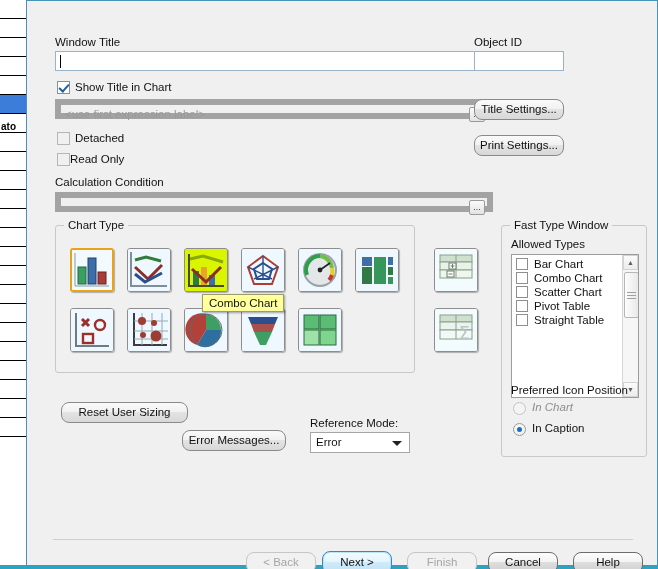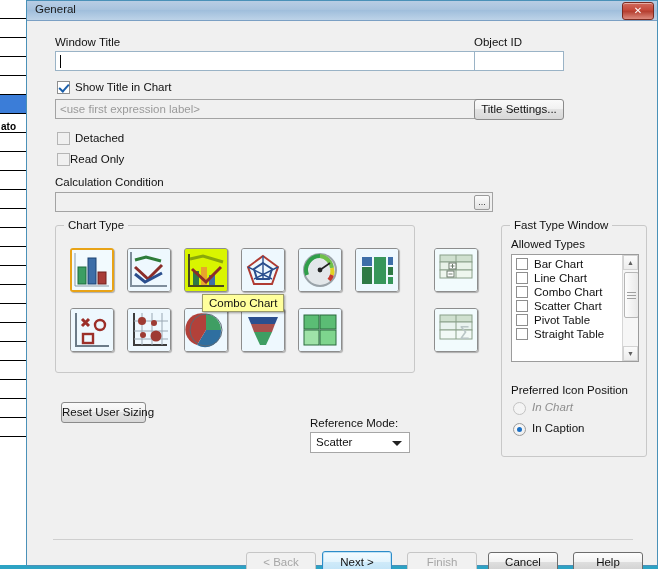--- a/index.html
+++ b/index.html
@@ -41,21 +41,21 @@
   .body{position:absolute;left:0;top:20px;width:630px;height:545px;}
 
   
   .lbl{position:absolute;font-size:11.5px;color:#111;white-space:nowrap;}
 
   
   .tbox{
     position:absolute;height:20px;background:#fff;border:1px solid #9ab3c6;
     box-sizing:border-box;
   }
-  .tbox.gray{border:1px solid #a3a3a3;background:#f0f0f0;}
+  .tbox.gray{border:6px solid #a3a3a3;background:#f0f0f0;}
   .tbox .val{position:absolute;left:4px;top:3px;font-size:11.5px;color:#000;}
   .tbox .ph{position:absolute;left:4px;top:3px;font-size:11.5px;color:#9a9a9a;}
   .caret{position:absolute;left:4px;top:3px;width:1px;height:13px;background:#000;}
   .ellip{
     position:absolute;right:2px;top:2px;width:16px;height:15px;
     border:1px solid #9a9a9a;border-radius:2px;box-sizing:border-box;
     background:linear-gradient(to bottom,#fbfbfb,#e3e3e3);
     font-size:9px;text-align:center;line-height:13px;color:#333;cursor:pointer;
   }
 
@@ -67,21 +67,21 @@
     border:solid #1b5faa;border-width:0 2px 2px 0;transform:rotate(42deg);
   }
   .rb{position:absolute;width:13px;height:13px;border-radius:50%;border:1px solid #9c9c9c;
       background:radial-gradient(circle at 45% 40%,#ffffff,#e6e6e6);box-sizing:border-box;cursor:pointer;}
   .rb.on::after{content:"";position:absolute;left:3px;top:3px;width:5px;height:5px;border-radius:50%;background:#1a6fc4;}
   .rb.dis{border-color:#c3c3c3;background:#f4f4f4;}
 
   
   .btn{
     position:absolute;box-sizing:border-box;height:21px;
-    border:1px solid #8a8a8a;border-radius:3px;
+    border:1px solid #8a8a8a;border-radius:8px;
     background:linear-gradient(to bottom,#fafafa 0%,#f1f1f1 48%,#e3e3e3 50%,#d8d8d8 100%);
     font-size:11.5px;color:#111;text-align:center;cursor:pointer;white-space:nowrap;
   }
   .btn span{display:block;line-height:19px;}
   .btn.dis{color:#a6a6a6;border-color:#c6c6c6;background:#f1f1f1;cursor:default;}
   .btn.default{border:1px solid #2c8cc9;box-shadow:0 0 0 1px #bfe2f5 inset;
     background:linear-gradient(to bottom,#f3fbff 0%,#e3f4fd 48%,#cfeaf9 50%,#bfe2f7 100%);}
   .btn.strong{border-color:#6d6d6d;background:linear-gradient(to bottom,#fdfdfd 0%,#f2f2f2 48%,#dedede 50%,#cfcfcf 100%);}
 
   
@@ -159,24 +159,20 @@
     <div class="row"></div>
     <div class="row"></div>
     <div class="row"></div>
     <div class="row"></div>
   </div>
   <div class="bg-strip"></div>
   <div class="bg-bottom"></div>
 
   <div class="dialog">
 
-    <div class="titlebar">
-      <div class="title">General</div>
-      <div class="closebtn">✕</div>
-    </div>
 
     <div class="body">
 
       <div class="lbl" style="left:28px;top:15px;">Window Title</div>
       <div class="tbox" style="left:28px;top:30px;width:438px;">
         <div class="caret"></div>
         <div class="val"></div>
         <div class="ellip">...</div>
       </div>
 
@@ -188,20 +184,23 @@
       <div class="cb chk" style="left:30px;top:60px;"></div>
       <div class="lbl" style="left:48px;top:60px;">Show Title in Chart</div>
 
       <div class="tbox gray" style="left:28px;top:78px;width:438px;">
         <div class="ph">&lt;use first expression label&gt;</div>
         <div class="ellip">...</div>
       </div>
 
       <div class="btn" style="left:447px;top:78px;width:90px;">
         <span>Title Settings...</span>
+      </div>
+      <div class="btn" style="left:447px;top:114px;width:90px;">
+        <span>Print Settings...</span>
       </div>
 
       <div class="cb dis" style="left:30px;top:111px;"></div>
       <div class="lbl" style="left:48px;top:111px;">Detached</div>
 
       <div class="cb dis" style="left:30px;top:132px;"></div>
       <div class="lbl" style="left:43px;top:132px;">Read Only</div>
 
       <div class="lbl" style="left:28px;top:155px;">Calculation Condition</div>
       <div class="tbox gray" style="left:28px;top:171px;width:438px;">
@@ -356,29 +355,25 @@
         </div>
 
         <div class="tip" style="left:146px;top:68px;">Combo Chart</div>
       </div>
 
       <div class="grp" style="left:474px;top:204px;width:146px;height:232px;">
         <div class="cap">Fast Type Window</div>
 
         <div class="lbl" style="left:9px;top:12px;">Allowed Types</div>
 
-        <div class="listbox" style="left:9px;top:28px;width:128px;height:108px;">
+        <div class="listbox" style="left:9px;top:28px;width:128px;height:144px;">
           <div style="position:absolute;left:0;top:2px;right:17px;">
             <div class="li">
               <span class="cbx"></span>
               <span>Bar Chart</span>
-            </div>
-            <div class="li">
-              <span class="cbx"></span>
-              <span>Line Chart</span>
             </div>
             <div class="li">
               <span class="cbx"></span>
               <span>Combo Chart</span>
             </div>
             <div class="li">
               <span class="cbx"></span>
               <span>Scatter Chart</span>
             </div>
             <div class="li">
@@ -403,27 +398,30 @@
 
         <div class="lbl" style="left:9px;top:158px;">Preferred Icon Position</div>
 
         <div class="rb dis" style="left:11px;top:176px;"></div>
         <div class="lbl" style="left:30px;top:175px;color:#8d8d8d;font-style:italic;">In Chart</div>
 
         <div class="rb on" style="left:11px;top:197px;"></div>
         <div class="lbl" style="left:30px;top:196px;">In Caption</div>
       </div>
 
-      <div class="btn" style="left:34px;top:381px;width:85px;">
+      <div class="btn" style="left:34px;top:381px;width:127px;">
         <span>Reset User Sizing</span>
+      </div>
+      <div class="btn" style="left:155px;top:409px;width:104px;">
+        <span>Error Messages...</span>
       </div>
 
       <div class="lbl" style="left:283px;top:396px;">Reference Mode:</div>
       <div class="sel2" style="left:283px;top:411px;width:100px;">
-        <div class="t">Scatter</div>
+        <div class="t">Error</div>
         <div class="ar"></div>
       </div>
 
       <div class="sep" style="left:26px;top:518px;width:580px;"></div>
 
       <div class="btn dis" style="left:219px;top:531px;width:70px;">
         <span>&lt; Back</span>
       </div>
       <div class="btn default" style="left:295px;top:530px;width:70px;height:23px;">
         <span style="line-height:21px;">Next &gt;</span>

